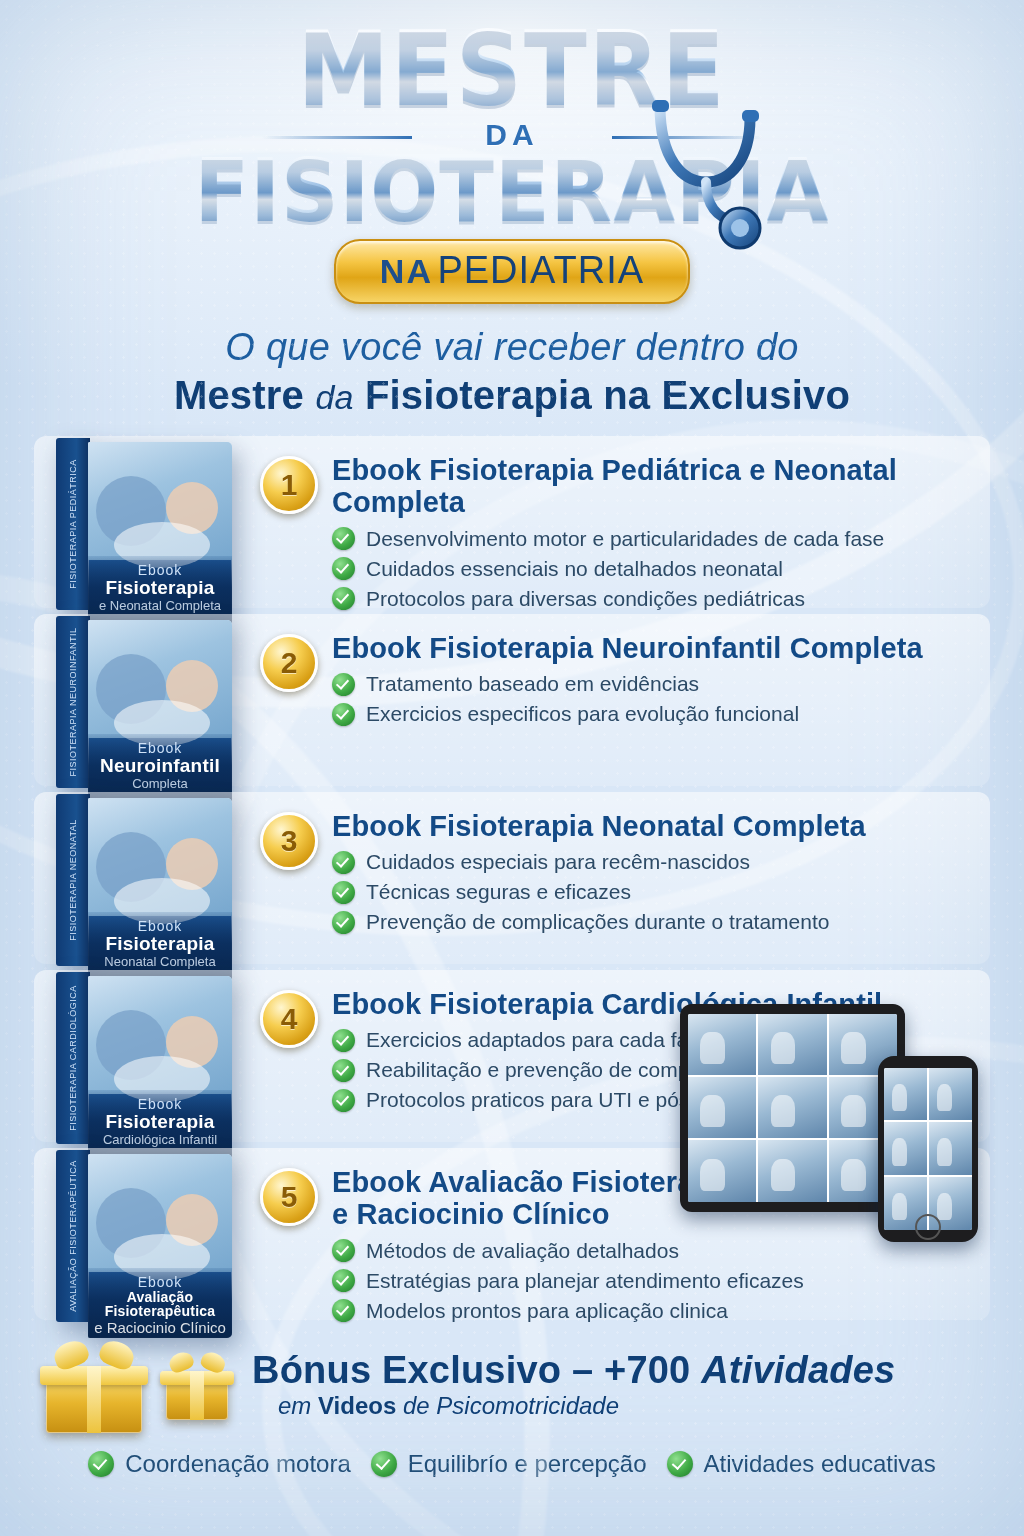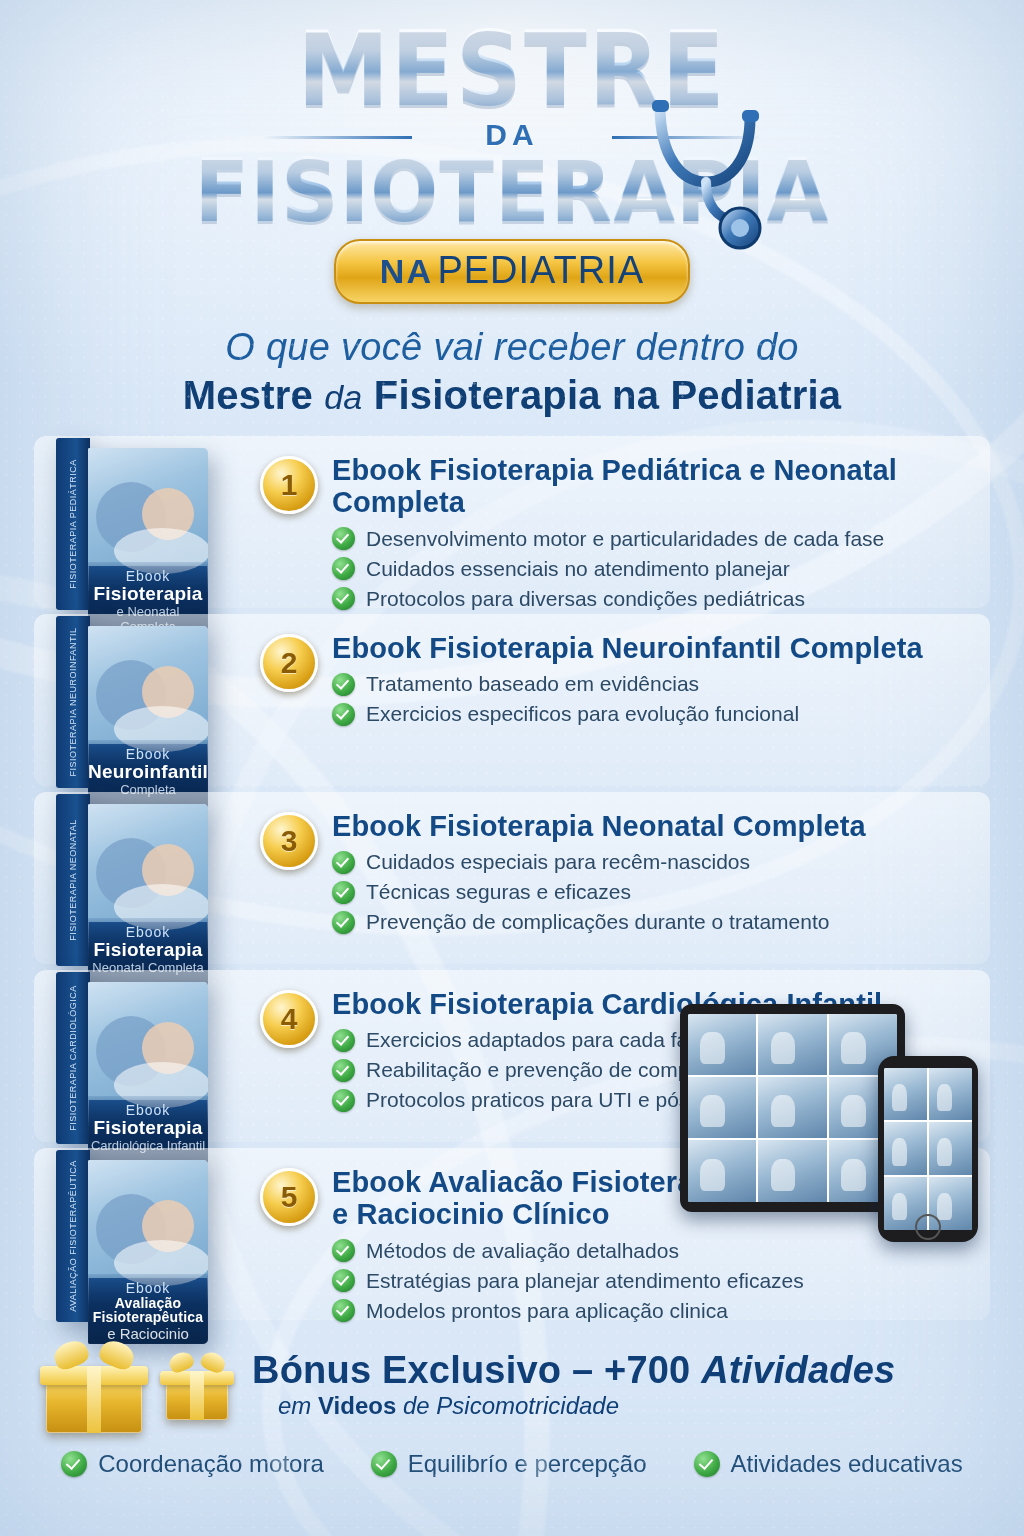--- a/index.html
+++ b/index.html
@@ -181,22 +181,22 @@
   .book .spine span {
     position: absolute;
     left: 50%; top: 50%;
     transform: translate(-50%,-50%) rotate(-90deg);
     white-space: nowrap;
     font-size: 9px;
     color: #cfe2f8;
     letter-spacing: .5px;
   }
   .book .cover {
-    position: absolute; left: 32px; top: 16px;
-    width: 120px; height: 184px;
+    position: absolute; left: 32px; top: 10px;
+    width: 144px; height: 184px;
     border-radius: 2px 5px 5px 2px;
     overflow: hidden;
     background: linear-gradient(180deg,#bcd6ef 0%, #7fb0da 45%, #1d5391 65%, #0d3365 100%);
     box-shadow: inset 0 0 0 1px rgba(255,255,255,.4);
   }
   .book .photo {
     position: absolute; left: 0; top: 0; right: 0; height: 118px;
     background: linear-gradient(160deg,#cfe2f2 0%,#9dc3e0 40%,#77a7ce 100%);
   }
   .book .photo .blobA, .book .photo .blobB, .book .photo .blobC {
@@ -351,21 +351,21 @@
   .bonus-l1 { font-size: 38px; font-weight: bold; letter-spacing: .2px; }
   .bonus-l1 .ital { font-style: italic; font-weight: bold; }
   .bonus-l2 { font-size: 24px; font-weight: bold; margin-left: 26px; }
   .bonus-l2 .ital { font-style: italic; font-weight: normal; }
 
   
   .footer {
     display: flex;
     justify-content: center;
     align-items: center;
-    gap: 47px;
+    gap: 20px;
     margin-top: 6px;
     padding-bottom: 16px;
   }
   .footer .bullet { font-size: 24px; color: #1c4973; margin-bottom: 0; }
   .footer .check { width: 26px; height: 26px; min-width: 26px; }
   .footer .check::after { left: 8px; top: 5px; width: 6px; height: 11px; }
 </style>
 </head>
 <body>
 
@@ -404,21 +404,21 @@
       <rect x="30" y="4" width="17" height="12" rx="5" fill="#2f6fb5"></rect>
       <rect x="120" y="14" width="17" height="12" rx="5" fill="#2f6fb5"></rect>
     </svg>
   </div>
 
   <div class="subhead">
     <div class="l1">O que você vai receber dentro do</div>
     <div class="l2">
       <span>Mestre</span>
       <span class="thin">da</span>
-      <span>Fisioterapia na Pediatria</span>
+      <span>Fisioterapia na Exclusivo</span>
     </div>
   </div>
 
   <div class="items">
 
     <div class="item">
       <div class="book">
         <div class="spine">
             <span>FISIOTERAPIA PEDIÁTRICA</span>
           </div>
@@ -438,21 +438,21 @@
       <div class="badge">1</div>
       <div class="item-body">
         <div class="item-title">Ebook Fisioterapia Pediátrica e Neonatal Completa</div>
         <div class="bullets">
           <div class="bullet">
               <span class="check"></span>
               <span>Desenvolvimento motor e particularidades de cada fase</span>
             </div>
           <div class="bullet">
               <span class="check"></span>
-              <span>Cuidados essenciais no atendimento planejar</span>
+              <span>Cuidados essenciais no detalhados neonatal</span>
             </div>
           <div class="bullet">
               <span class="check"></span>
               <span>Protocolos para diversas condições pediátricas</span>
             </div>
         </div>
       </div>
     </div>
 
     <div class="item">

